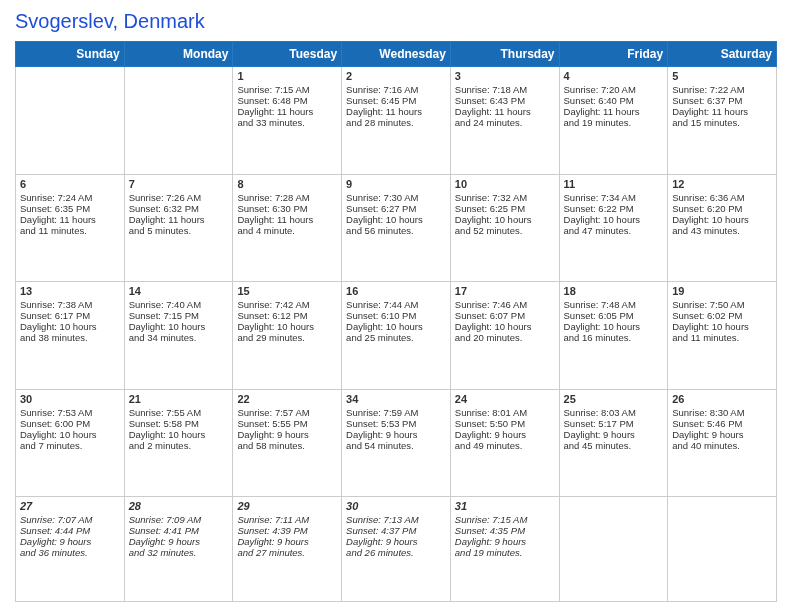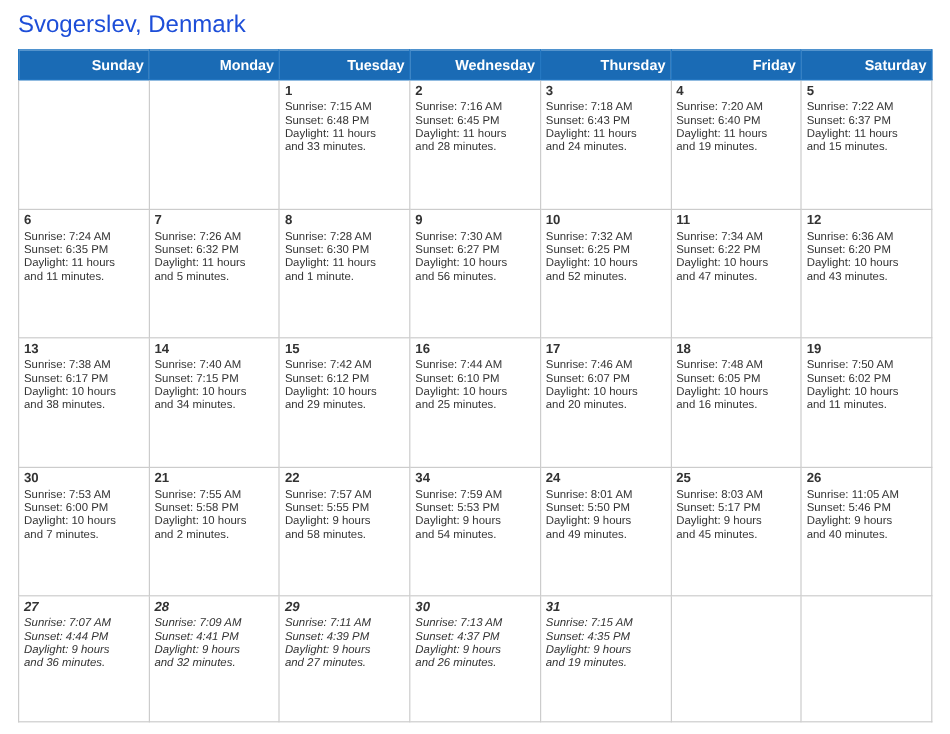--- a/index.html
+++ b/index.html
@@ -179,21 +179,21 @@
             <div>Sunrise: 7:26 AM</div>
             <div>Sunset: 6:32 PM</div>
             <div>Daylight: 11 hours</div>
             <div>and 5 minutes.</div>
           </td>
           <td class="row-shade">
             <span class="day-number">8</span>
             <div>Sunrise: 7:28 AM</div>
             <div>Sunset: 6:30 PM</div>
             <div>Daylight: 11 hours</div>
-            <div>and 1 minute.</div>
+            <div>and 4 minute.</div>
           </td>
           <td class="row-shade">
             <span class="day-number">9</span>
             <div>Sunrise: 7:30 AM</div>
             <div>Sunset: 6:27 PM</div>
             <div>Daylight: 10 hours</div>
             <div>and 56 minutes.</div>
           </td>
           <td class="row-shade">
             <span class="day-number">10</span>
@@ -306,21 +306,21 @@
           </td>
           <td class="row-shade">
             <span class="day-number">25</span>
             <div>Sunrise: 8:03 AM</div>
             <div>Sunset: 5:17 PM</div>
             <div>Daylight: 9 hours</div>
             <div>and 45 minutes.</div>
           </td>
           <td class="row-shade">
             <span class="day-number">26</span>
-            <div>Sunrise: 11:05 AM</div>
+            <div>Sunrise: 8:30 AM</div>
             <div>Sunset: 5:46 PM</div>
             <div>Daylight: 9 hours</div>
             <div>and 40 minutes.</div>
           </td>
         </tr>
         <tr>
           <td>
             <span class="day-number">27</span>
             <div>Sunrise: 7:07 AM</div>
             <div>Sunset: 4:44 PM</div>

